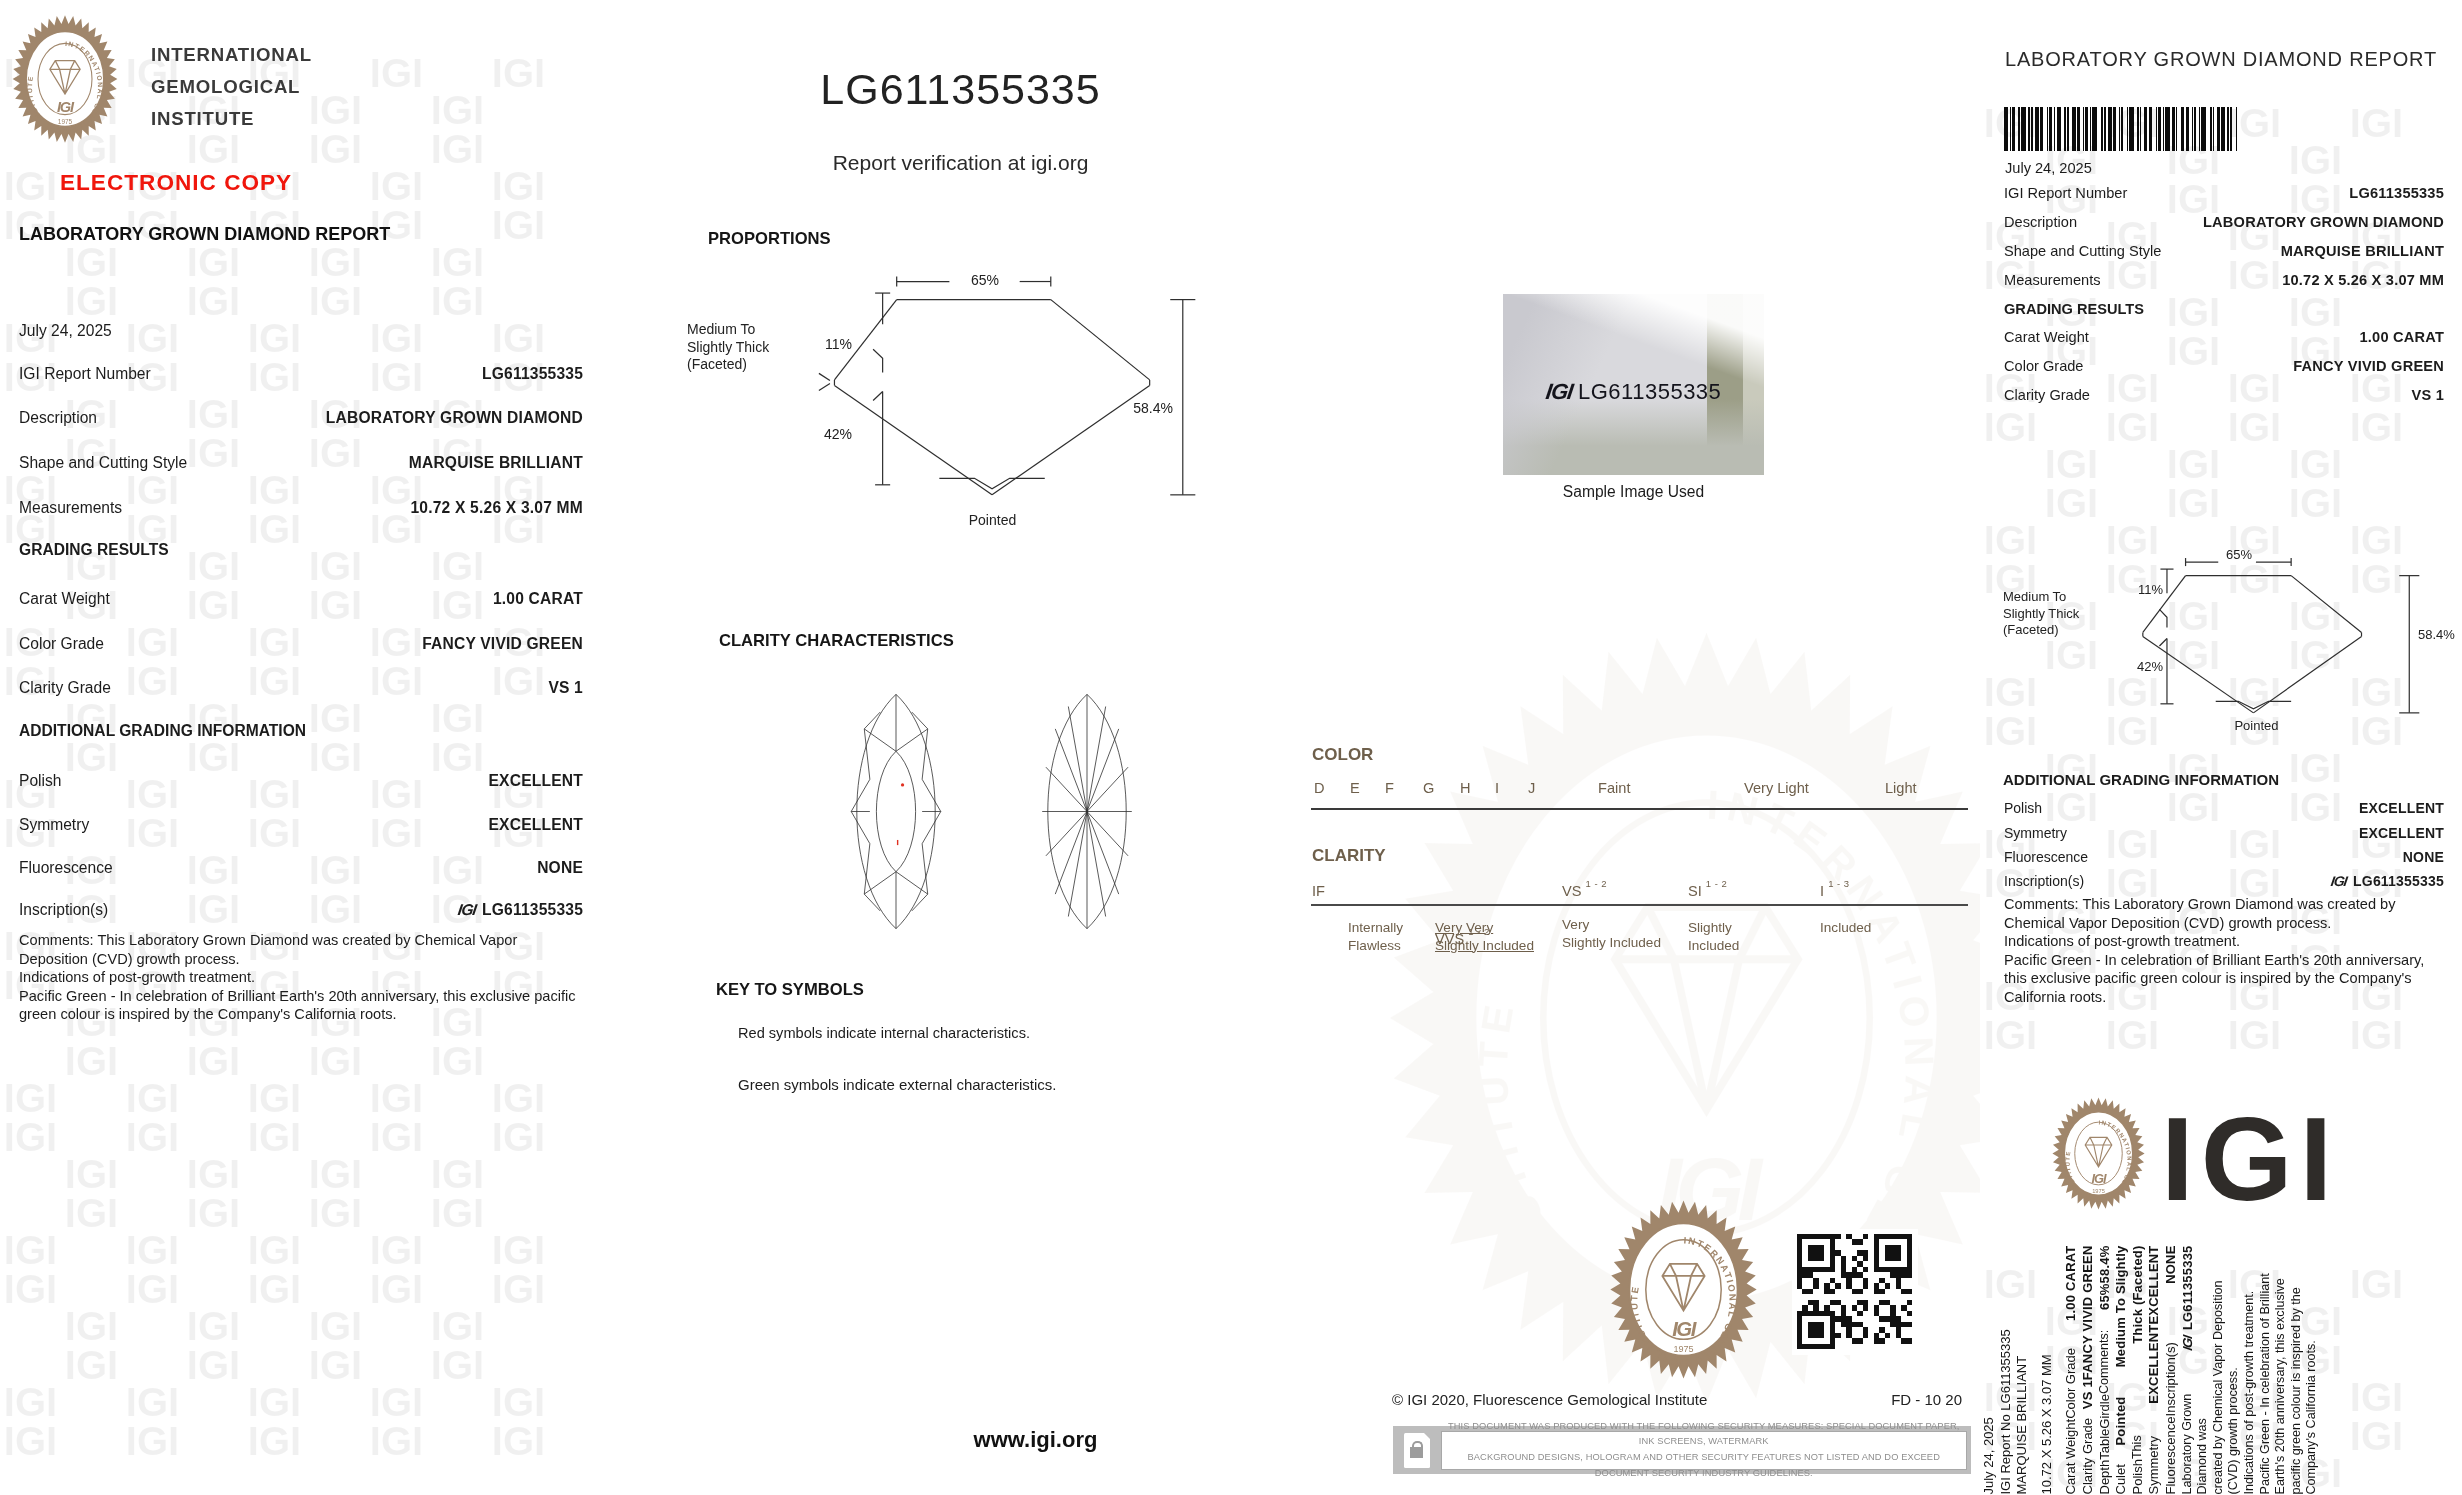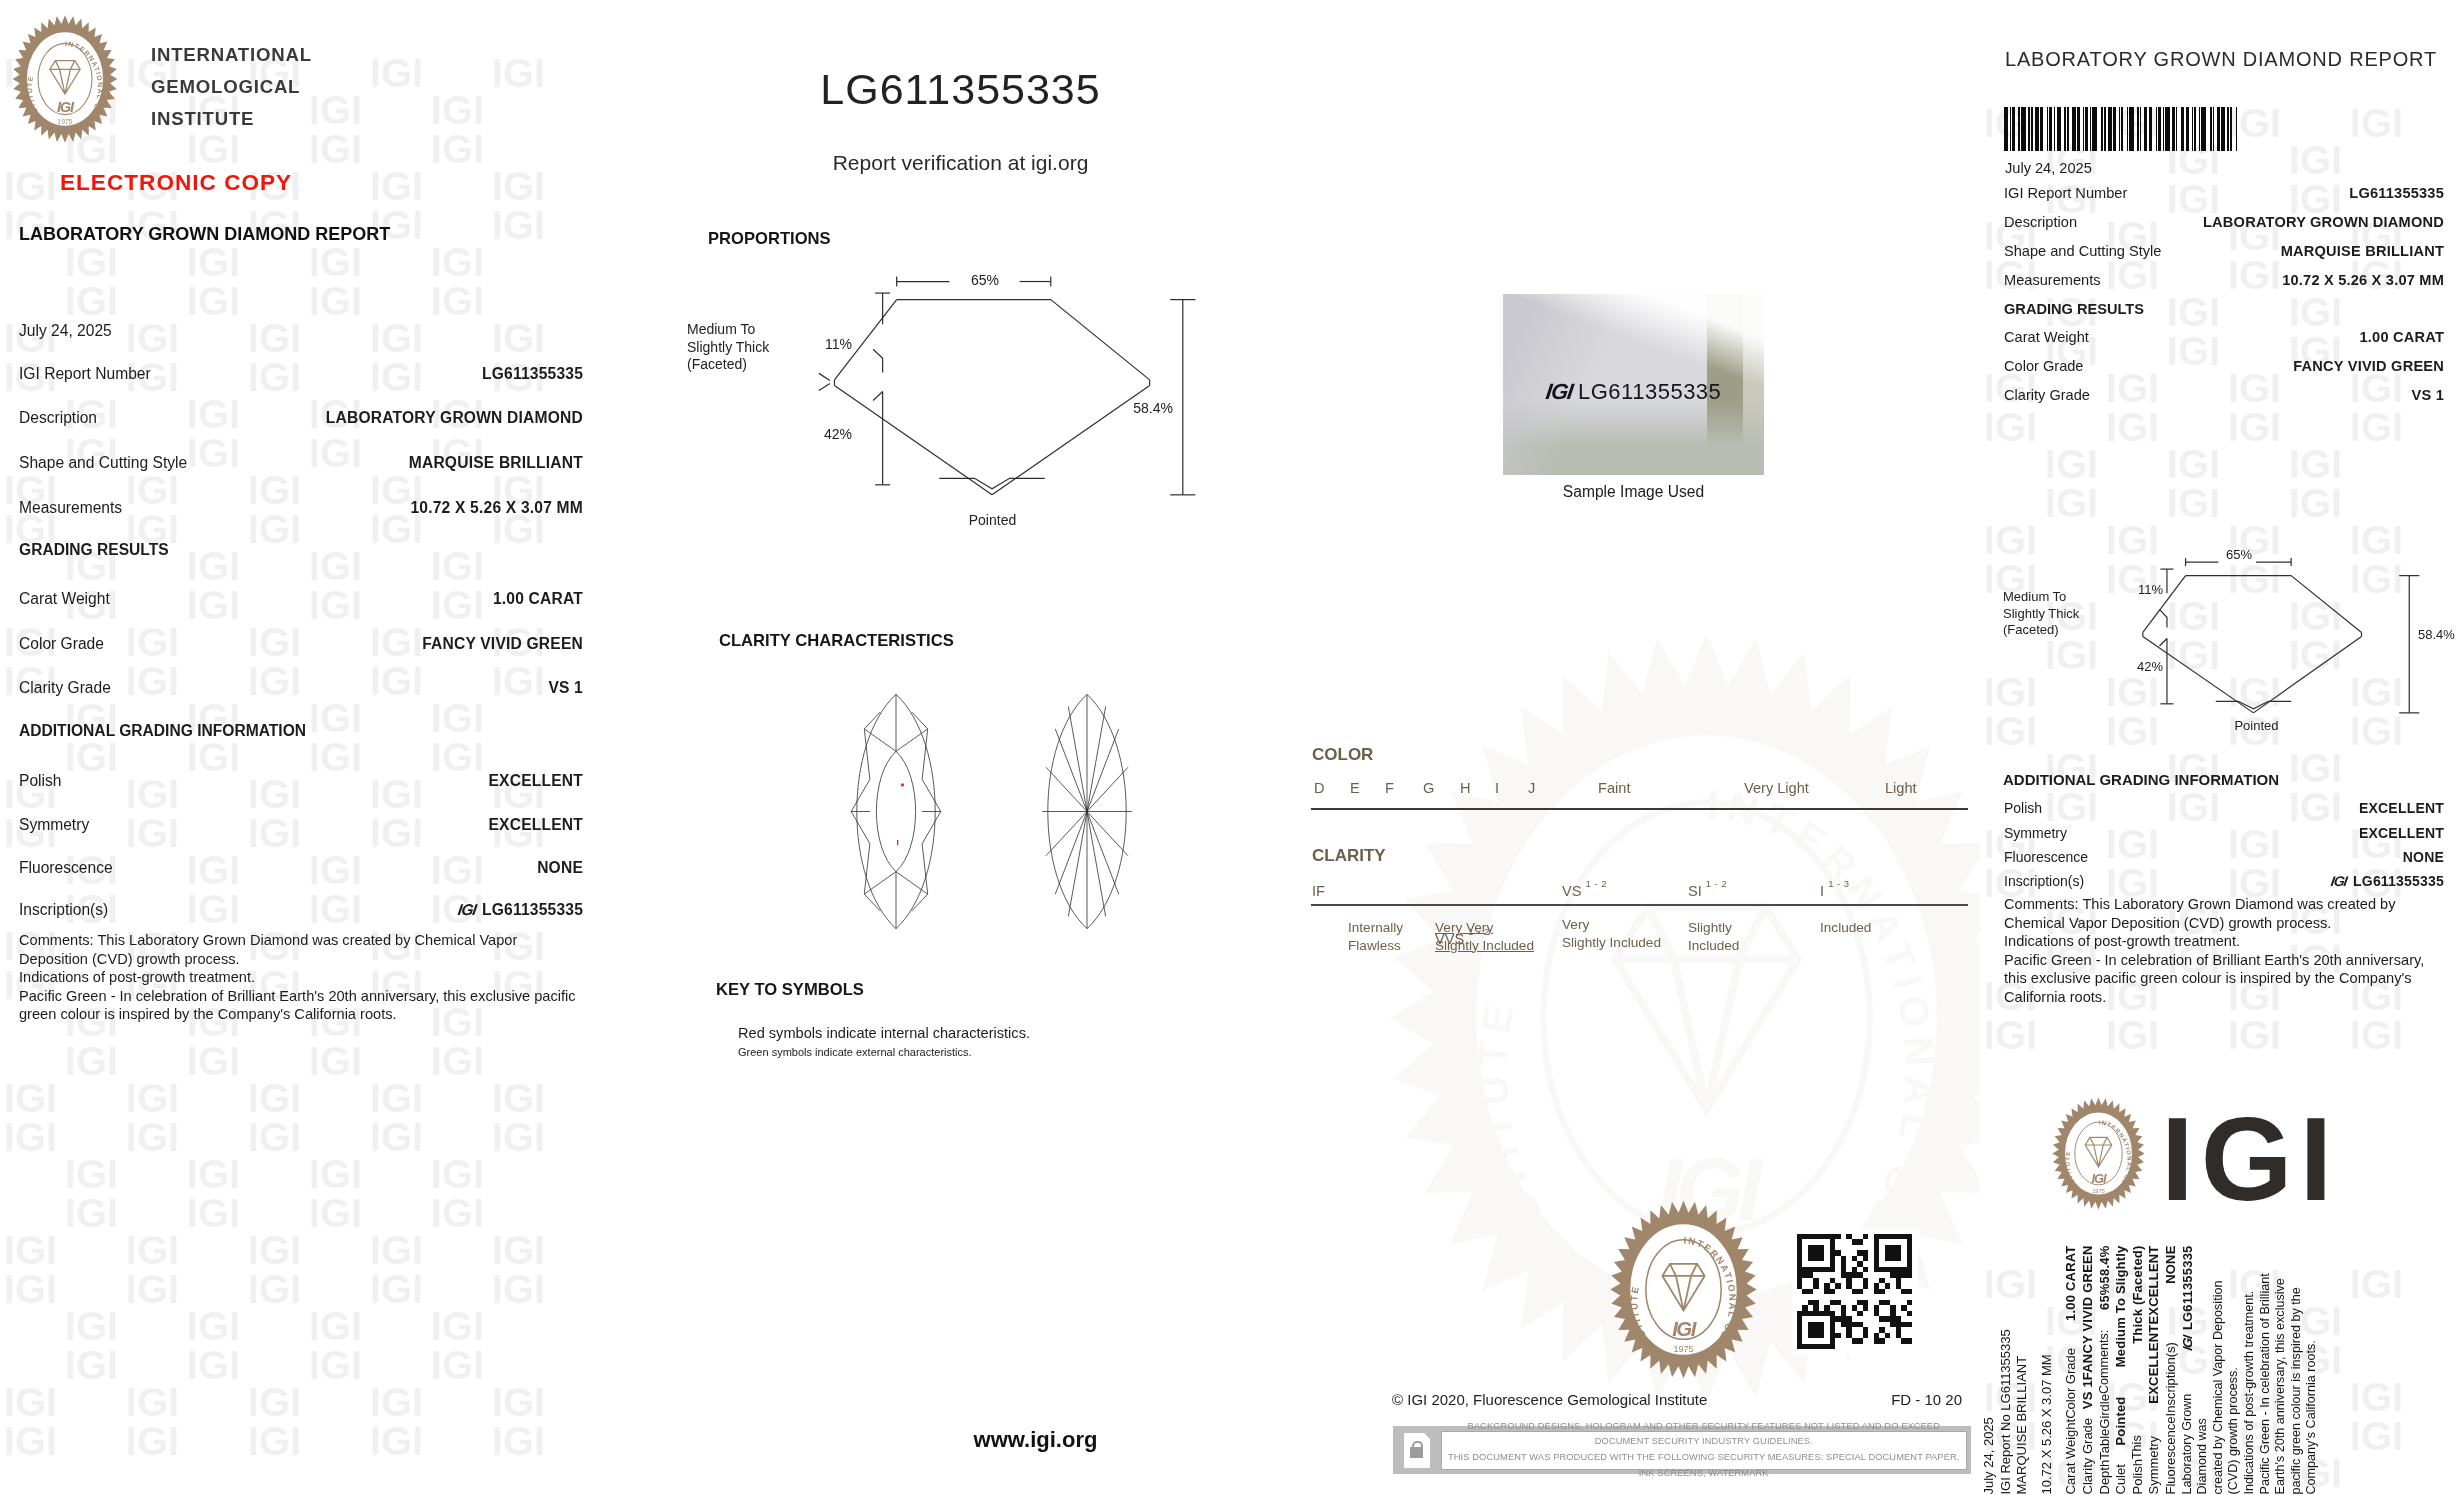--- a/index.html
+++ b/index.html
@@ -271,21 +271,21 @@
         <line x1="180" y1="265" x2="92" y2="360" stroke="#2f2f2f" stroke-width="1.7"></line>
         <line x1="180" y1="265" x2="268" y2="360" stroke="#2f2f2f" stroke-width="1.7"></line>
         <line x1="180" y1="265" x2="140" y2="40" stroke="#2f2f2f" stroke-width="1.7"></line>
         <line x1="180" y1="265" x2="220" y2="40" stroke="#2f2f2f" stroke-width="1.7"></line>
         <line x1="180" y1="265" x2="140" y2="490" stroke="#2f2f2f" stroke-width="1.7"></line>
         <line x1="180" y1="265" x2="220" y2="490" stroke="#2f2f2f" stroke-width="1.7"></line>
       </svg></div>
 
   <div class="abs mid-hdr" style="left:716px;top:980px;">KEY TO SYMBOLS</div>
   <div class="abs" style="left:738px;top:1025px;font-size:14.6px;">Red symbols indicate internal characteristics.</div>
-  <div class="abs" style="left:738px;top:1046px;font-size:11px;">Green symbols indicate external characteristics.</div>
+  <div class="abs" style="left:738px;top:1076px;font-size:15px;">Green symbols indicate external characteristics.</div>
 
   <div class="abs center" id="website" style="left:935px;top:1427px;width:201px;">www.igi.org</div>
 
   <div id="photo" class="abs" style="left:1503px;top:294px;width:261px;height:181px;">
     <div class="abs" id="photoInscription" style="left:0;top:85px;width:261px;text-align:center;">
       <i class="igi-mark">IGI</i><span>LG611355335</span>
     </div>
   </div>
   <div class="abs center" style="left:1503px;top:483px;width:261px;font-size:15.6px;">Sample Image Used</div>
 
@@ -789,22 +789,22 @@
   <div id="copyLine" class="abs" style="left:1392px;top:1391px;">© IGI 2020, Fluorescence Gemological Institute</div>
   <div id="fdCode" class="abs right" style="left:1859px;top:1391px;width:103px;">FD - 10 20</div>
 
   <div id="securityBar" class="abs" style="left:1393px;top:1426px;width:578px;height:48px;">
     <div id="docIcon">
       <span class="fold"></span>
         <span class="shackle"></span>
         <span class="body"></span>
     </div>
     <div id="securityInner">
+      <div>THIS DOCUMENT WAS PRODUCED WITH THE FOLLOWING SECURITY MEASURES:  SPECIAL DOCUMENT PAPER, INK SCREENS, WATERMARK</div>
       <div>BACKGROUND DESIGNS, HOLOGRAM AND OTHER SECURITY FEATURES NOT LISTED AND DO EXCEED DOCUMENT SECURITY INDUSTRY GUIDELINES.</div>
-      <div>THIS DOCUMENT WAS PRODUCED WITH THE FOLLOWING SECURITY MEASURES:  SPECIAL DOCUMENT PAPER, INK SCREENS, WATERMARK</div>
     </div>
   </div>
 
   <div id="rptTitle" class="abs center" style="left:1995px;top:48px;width:452px;">LABORATORY GROWN DIAMOND REPORT</div>
   <div id="barcode" class="abs" style="left:2004px;top:107px;width:245px;height:44px;">
       <i style="width: 3.6px; margin-right: 2.4px;"></i>
       <i style="width: 1.2px; margin-right: 1.2px;"></i>
       <i style="width: 2.4px; margin-right: 3.6px;"></i>
       <i style="width: 1.2px; margin-right: 1.2px;"></i>
       <i style="width: 4.8px; margin-right: 2.4px;"></i>

